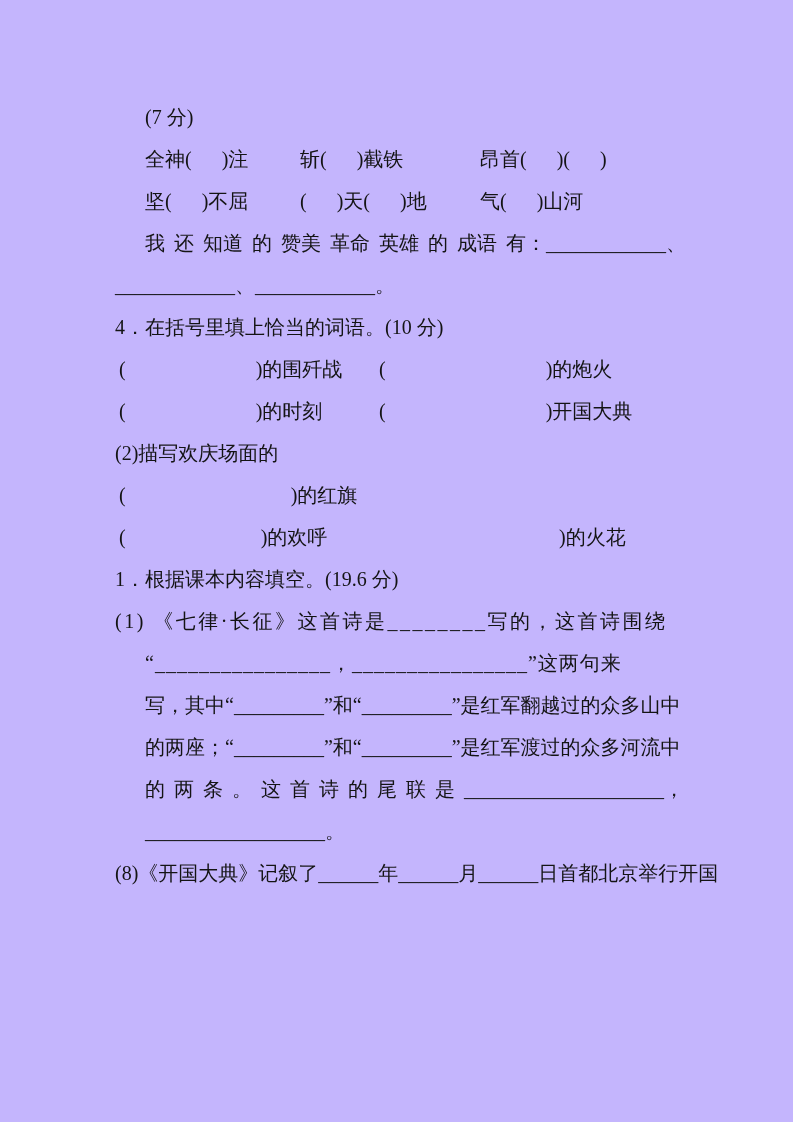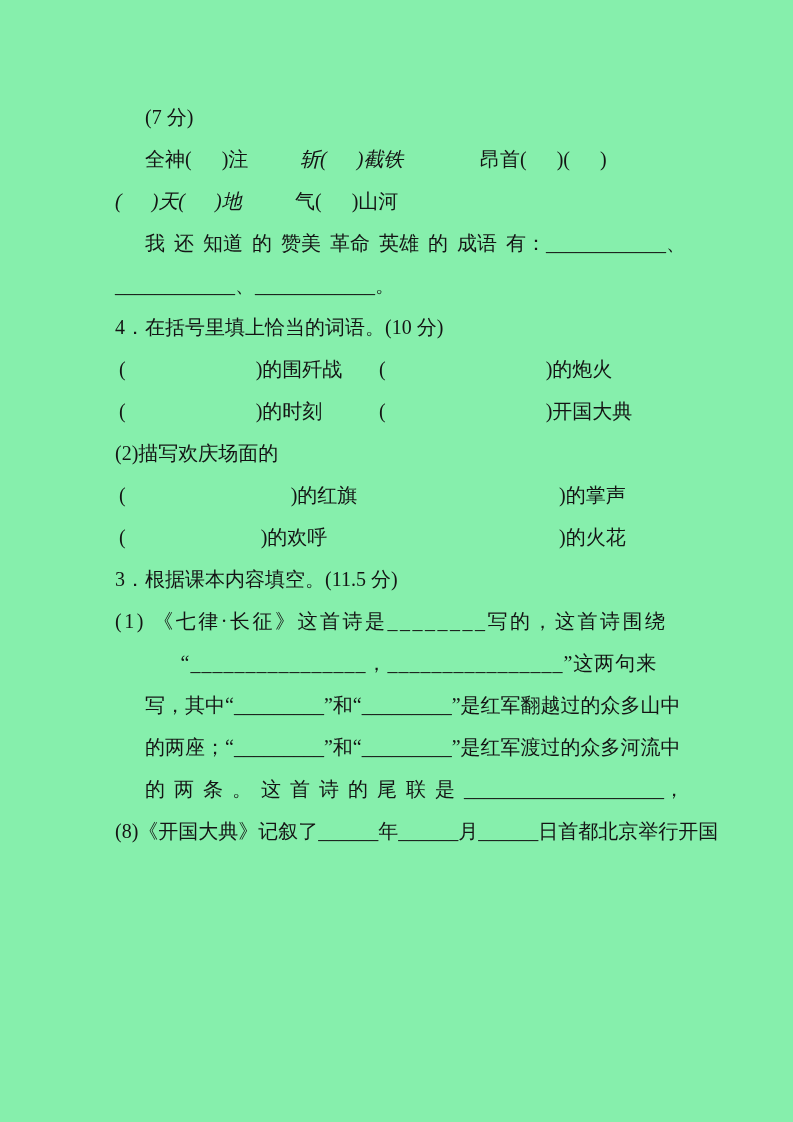--- a/index.html
+++ b/index.html
@@ -9,60 +9,61 @@
     height: 1122px;
     font-family: "Liberation Serif", "DejaVu Serif", serif;
     color: #141414;
     overflow: hidden;
   }
   .page {
     position: relative;
     width: 793px;
     height: 1122px;
     padding: 96px 100px 0 115px;
-    background: #86efac;
+    background: #c4b5fd;
   }
   .line {
     font-size: 20px;
     line-height: 42px;
     height: 42px;
     white-space: pre;
   }
   .row {
     display: flex;
     font-size: 20px;
     line-height: 42px;
     height: 42px;
   }
   .row .c { white-space: pre; }
   .ind1 { padding-left: 30px; }
   .bold { font-weight: bold; }
   .ls2 { letter-spacing: 2.5px; }
-  .ls1 { letter-spacing: 1px; text-align: center; }
+  .ls1 { letter-spacing: 1px; }
   .ws4 { word-spacing: 4px; }
   
   .r3 .c1 { margin-left: 30px; width: 155px; }
-  .r3 .c2 { width: 180px; font-style: italic; }
+  .r3 .c2 { width: 180px; }
   
   .rq .c1 { margin-left: 4px; width: 260px; }
 </style>
 </head>
 <body>
 
 <div class="page">
 
   <div class="line ind1">(7 分)</div>
 
   <div class="row r3">
     <span class="c c1">全神(      )注</span>
     <span class="c c2">斩(      )截铁</span>
     <span class="c c3">昂首(      )(      )</span>
   </div>
 
   <div class="row r3">
+    <span class="c c1">坚(      )不屈</span>
     <span class="c c2">(      )天(      )地</span>
     <span class="c c3">气(      )山河</span>
   </div>
 
   <div class="line ind1 ws4">我 还 知道 的 赞美 革命 英雄 的 成语 有：____________、</div>
   <div class="line">____________、____________。</div>
 
   <div class="line">4．在括号里填上恰当的词语。(10 分)</div>
 
 
@@ -72,31 +73,31 @@
   </div>
   <div class="row rq">
     <span class="c c1">(                          )的时刻</span>
     <span class="c c2">(                                )开国大典</span>
   </div>
 
   <div class="line">(2)描写欢庆场面的</div>
 
   <div class="row rq">
     <span class="c c1">(                                 )的红旗</span>
-    <span class="c c2">                                    )的掌声</span>
   </div>
   <div class="row rq">
     <span class="c c1">(                           )的欢呼</span>
     <span class="c c2">                                    )的火花</span>
   </div>
 
 
-  <div class="line">3．根据课本内容填空。(11.5 分)</div>
+  <div class="line">1．根据课本内容填空。(19.6 分)</div>
 
   <div class="line ls2">(1) 《七律·长征》这首诗是________写的，这首诗围绕</div>
   <div class="line ind1 ls1">“________________，________________”这两句来</div>
   <div class="line ind1">写，其中“_________”和“_________”是红军翻越过的众多山中</div>
   <div class="line ind1">的两座；“_________”和“_________”是红军渡过的众多河流中</div>
   <div class="line ind1 ws4">的 两 条 。 这 首 诗 的 尾 联 是 ____________________，</div>
+  <div class="line ind1">__________________。</div>
 
   <div class="line">(8)《开国大典》记叙了______年______月______日首都北京举行开国</div>
 
 </div>
 
 </body></html>

